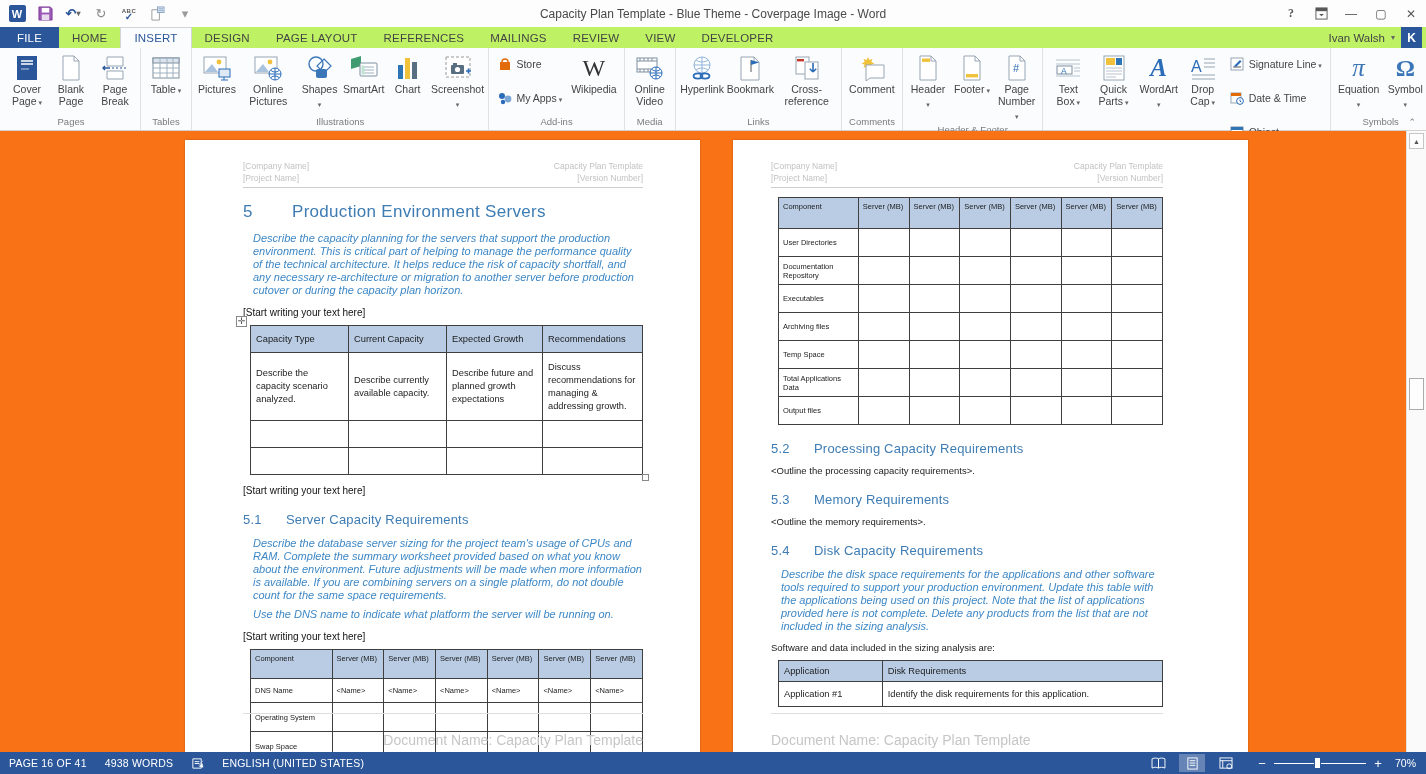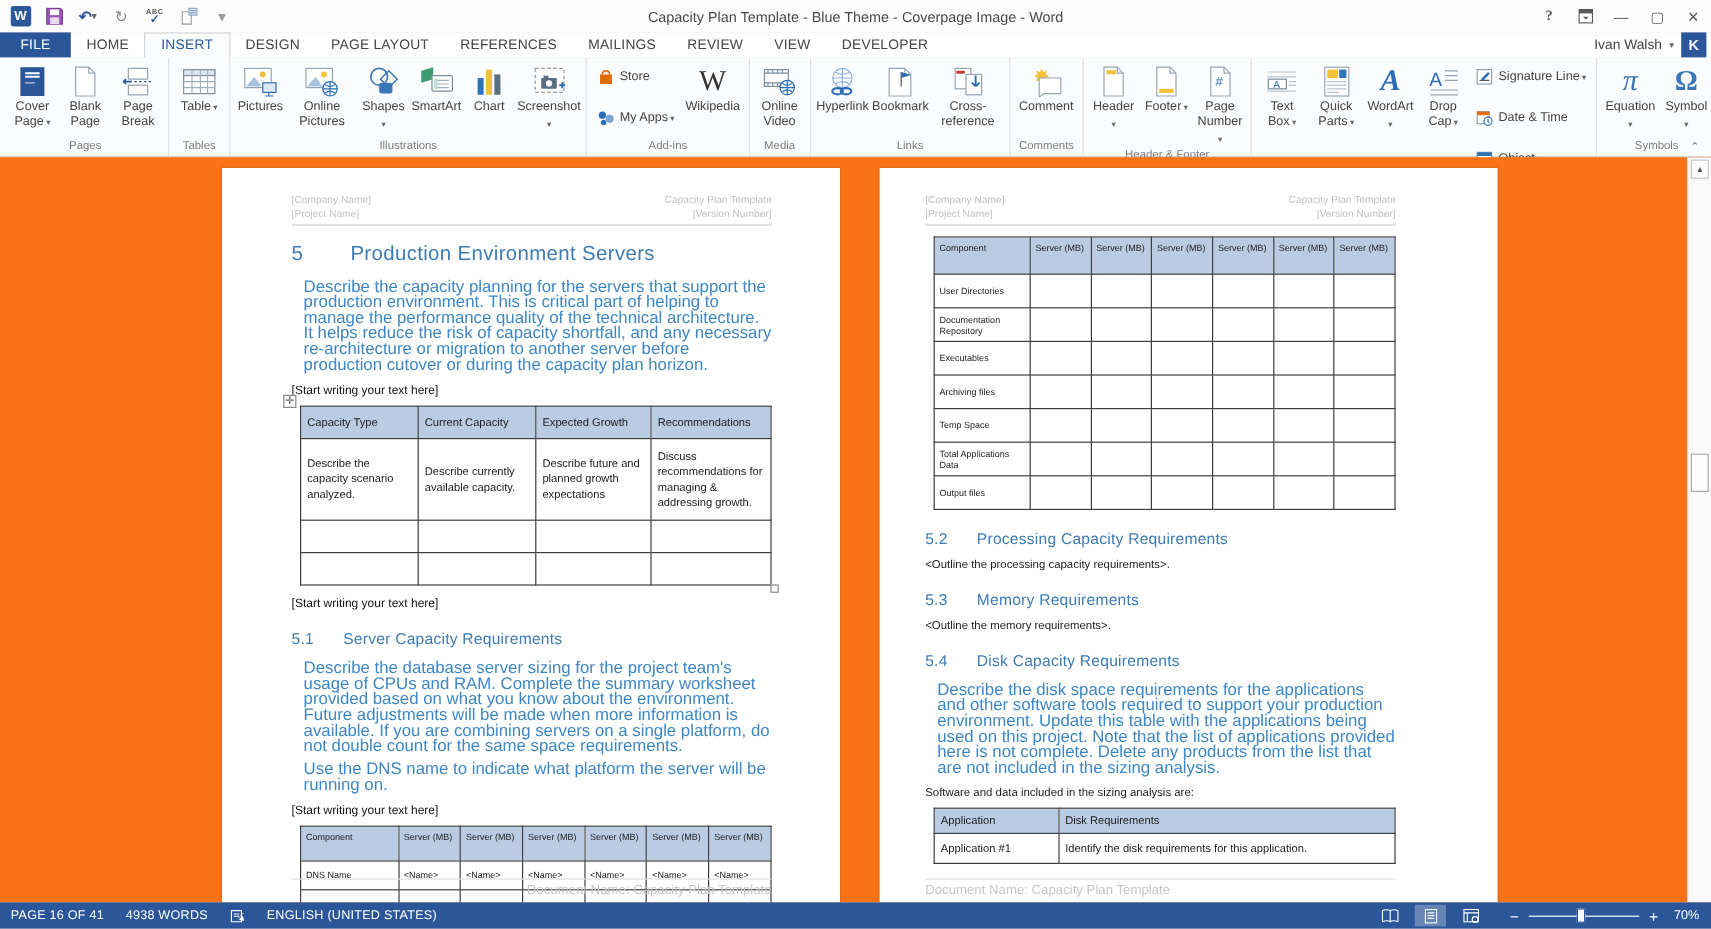--- a/index.html
+++ b/index.html
@@ -17,21 +17,21 @@
   .abc{display:flex;flex-direction:column;align-items:center;line-height:6px}
   .abc b{font-size:6px;color:#555;letter-spacing:.5px}
   .abc i{color:#2b579a;font-style:normal;font-size:10px;font-weight:bold}
   .qsep{color:#9a9a9a;font-size:9px}
   .apptitle{position:absolute;left:0;right:0;text-align:center;font-size:12px;color:#494949;pointer-events:none}
   .wincontrols{margin-left:auto;display:flex;align-items:center;height:100%}
   .wc{width:30px;height:100%;display:flex;align-items:center;justify-content:center;color:#585858;font-size:12px;cursor:pointer}
   .wc.help{font-family:"Liberation Serif",serif;font-weight:bold}
 
   
-  .tabrow{position:absolute;top:27px;left:0;right:0;height:21px;background:#ffffff;display:flex;align-items:stretch;font-size:11.5px}
+  .tabrow{position:absolute;top:27px;left:0;right:0;height:21px;background:#bef264;display:flex;align-items:stretch;font-size:11.5px}
   .tab{padding:0 13px;display:flex;align-items:center;color:#444;cursor:pointer;letter-spacing:.2px}
   .tab.file{background:#2b579a;color:#fff;padding:0 17px}
   .tab.active{background:#fbfcfd;color:#2b579a;border:1px solid #d4d4d4;border-bottom:none}
   .account{margin-left:auto;display:flex;align-items:center;gap:6px;padding-right:4px;color:#444}
   .avatar{width:21px;height:21px;background:#2b579a;color:#fff;display:flex;align-items:center;justify-content:center;font-size:12px;font-weight:bold}
   .caret{font-size:8px;color:#666}
 
   
   .ribbon{position:absolute;top:48px;left:0;right:0;height:83px;background:#fbfcfd;border-bottom:1px solid #d2d2d2;display:flex;align-items:stretch;padding-left:2px}
   .rgroup{display:flex;flex-direction:column;border-right:1px solid #e1e1e1;padding:2px 3px 1px}
@@ -51,28 +51,28 @@
   .wordartA{font-family:"Liberation Serif",serif;font-style:italic;font-size:25px;color:#2b6cb8;font-weight:bold;line-height:26px}
   .collapse-chevron{position:absolute;right:10px;bottom:3px;font-size:9px;color:#777;cursor:pointer}
 
   
   .docarea{position:absolute;top:131px;left:0;right:0;bottom:22px;background:#f97316;overflow:hidden}
   .page{position:absolute;top:9px;width:515px;height:612px;background:#fff;box-shadow:0 0 2px rgba(0,0,0,.25)}
   .page.pleft{left:185px;padding:20px 57px 0 58px}
   .page.pright{left:733px;padding:20px 85px 0 38px}
   .phead{display:flex;justify-content:space-between;color:#c2c2c2;font-size:8.5px;line-height:12px;border-bottom:1px solid #cfcfcf;padding-bottom:3px}
   .phead .r{text-align:right}
-  .pfoot{position:absolute;bottom:4px;font-size:11px;color:#c6c6c6;border-top:1px solid #dedede;padding-top:3px}
+  .pfoot{position:absolute;bottom:4px;font-size:14px;color:#c6c6c6;border-top:1px solid #dedede;padding-top:18px}
   .pleft .pfoot{left:58px;right:57px;text-align:right}
   .pright .pfoot{left:38px;right:85px;text-align:left}
   .h1{font-size:17px;color:#3e7cb4;margin-top:14px;letter-spacing:.3px}
   .h2{font-size:13px;color:#3e7cb4;margin-top:16px;letter-spacing:.2px}
   .hnum{display:inline-block;width:49px}
   .h2 .hnum{width:43px}
-  .guide{color:#3d87c5;font-size:14px;line-height:13px;margin:10px 0 0 10px}
+  .guide{font-style:italic;color:#3d87c5;font-size:11px;line-height:13px;margin:10px 0 0 10px}
   .body-txt{font-size:9.5px;color:#1c1c1c;margin-top:9px}
   .starttxt{font-size:10px;color:#111;margin-top:10px}
   .tblwrap{position:relative;margin-top:7px;padding:0 0 0 7px}
   .doc-table{border-collapse:collapse;width:100%;table-layout:fixed}
   .doc-table td{border:1px solid #3f3f3f;padding:2px 5px;vertical-align:middle;overflow:hidden;word-wrap:break-word;color:#1c1c1c}
   .doc-table tr.hrow td{background:#b9cce4}
   .tbl-cap{font-size:9.3px}
   .tbl-cap tr.hrow td{height:27px}
   .tbl-cap tr:nth-child(2) td{height:68px;line-height:13px}
   .tbl-cap tr:nth-child(3) td,.tbl-cap tr:nth-child(4) td{height:27px}

